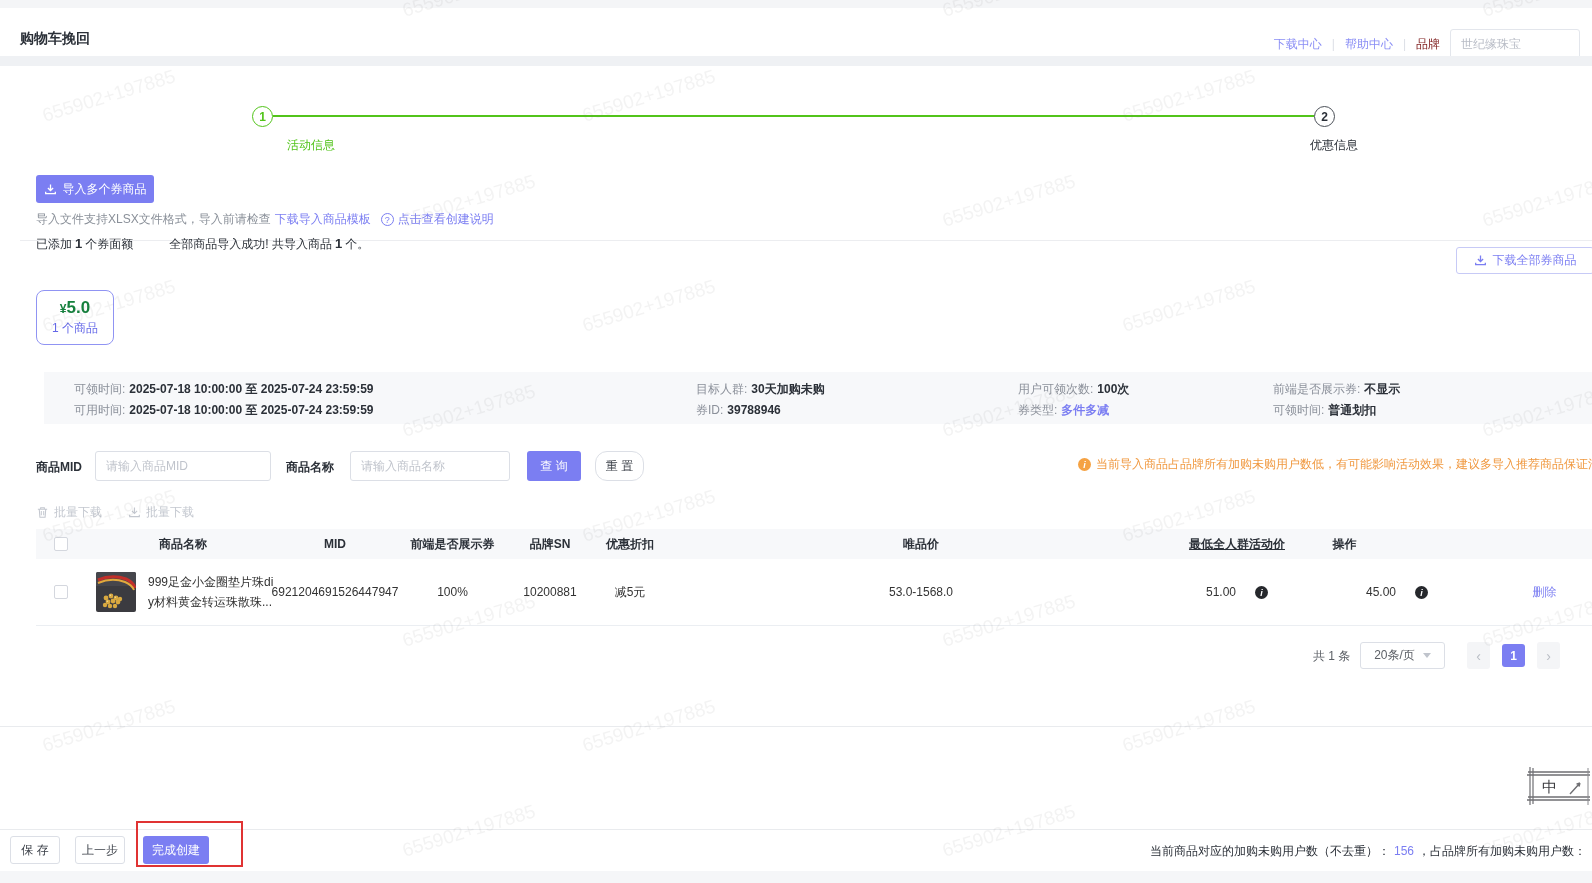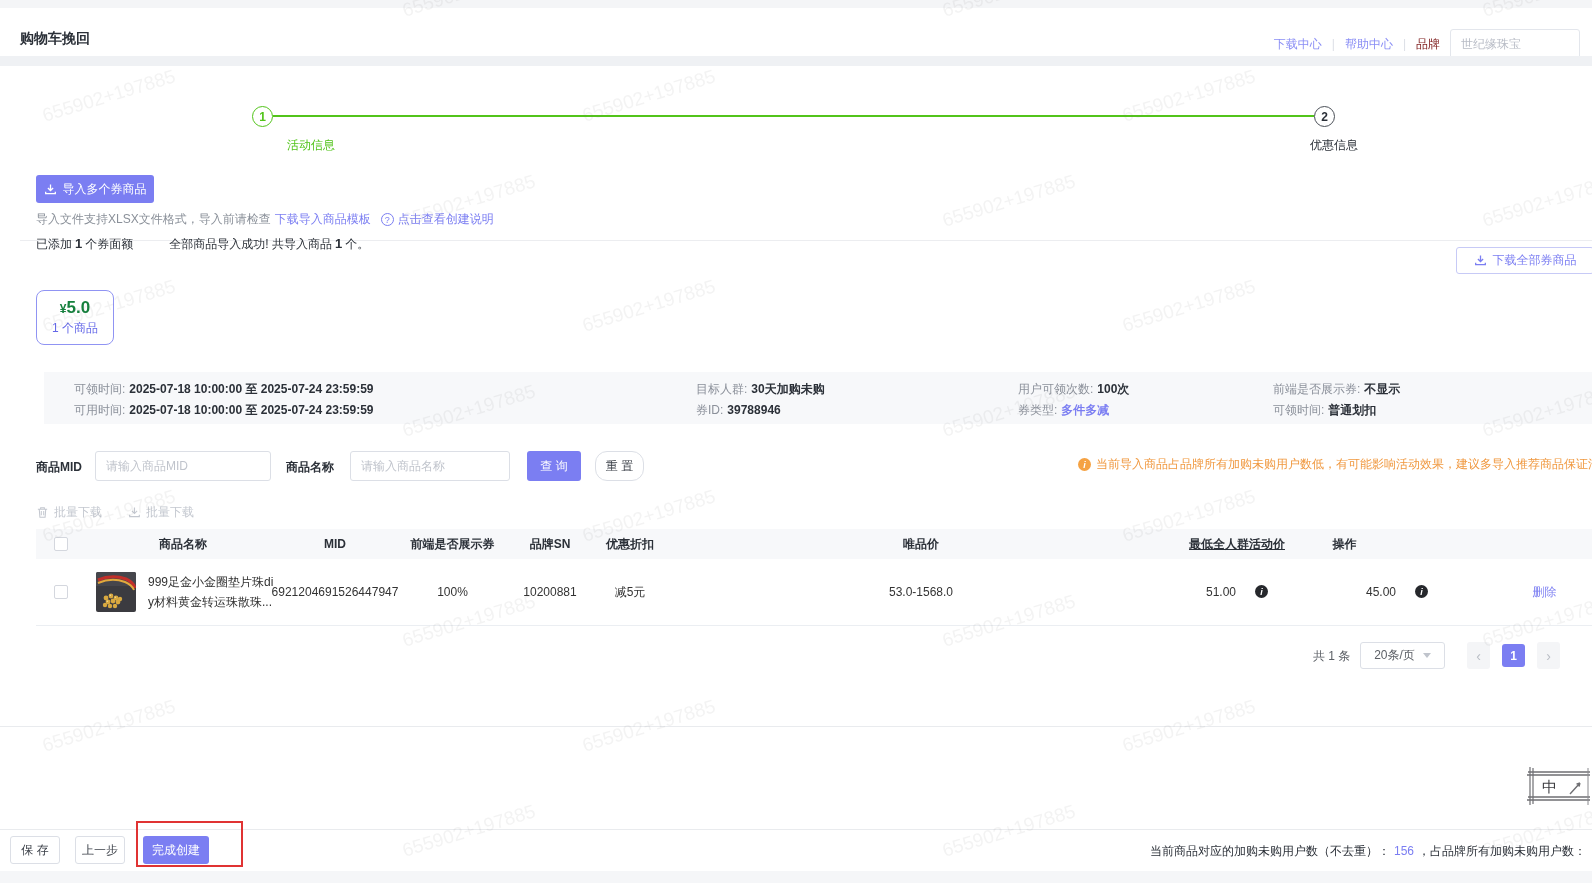--- a/index.html
+++ b/index.html
@@ -101,21 +101,21 @@
     display:flex; align-items:center; border-bottom:1px solid #ebeef2; color:#333; }
   .col { display:flex; align-items:center; justify-content:center; text-align:center; }
   .c-check { width:50px; } .c-name { width:184px; justify-content:flex-start; padding-left:10px; text-align:left;}
   .c-mid { width:130px; } .c-ratio { width:105px; } .c-sn { width:90px; } .c-disc { width:70px; }
   .c-vip { width:512px; } .c-minall { width:120px; } .c-minact { width:200px; } .c-op { width:95px; }
   .u-line { text-decoration:underline; }
   .checkbox { width:14px; height:14px; border:1px solid #d4d7de; border-radius:2px; background:#fff; cursor:pointer; }
   .prod-cell { display:flex; align-items:center; gap:12px; }
   .prod-img { width:40px; height:40px; border-radius:2px; overflow:hidden; flex:0 0 auto; }
   .prod-name { width:130px; line-height:20px; text-align:left; word-break:break-all; color:#333; }
-  .price-cell { display:flex; align-items:flex-start; gap:19px; }
+  .price-cell { display:flex; align-items:flex-end; gap:19px; }
   .info-dot-dark { width:13px; height:13px; border-radius:50%; background:#26282c; color:#fff;
     font-size:9px; font-style:italic; font-weight:bold; display:inline-flex; align-items:center; justify-content:center; }
 
   
   .pg-total { left:1313px; top:648px; color:#5c6066; }
   .pg-size { left:1360px; top:642px; width:85px; height:27px; border:1px solid #dcdfe6; border-radius:3px;
     display:flex; align-items:center; justify-content:center; gap:8px; color:#5c6066; cursor:pointer; background:#fff; }
   .caret-down { width:0; height:0; border-left:4px solid transparent; border-right:4px solid transparent;
     border-top:5px solid #c0c4cc; }
   .pg-btn { top:642px; width:23px; height:27px; background:#f4f5f7; border-radius:3px;

